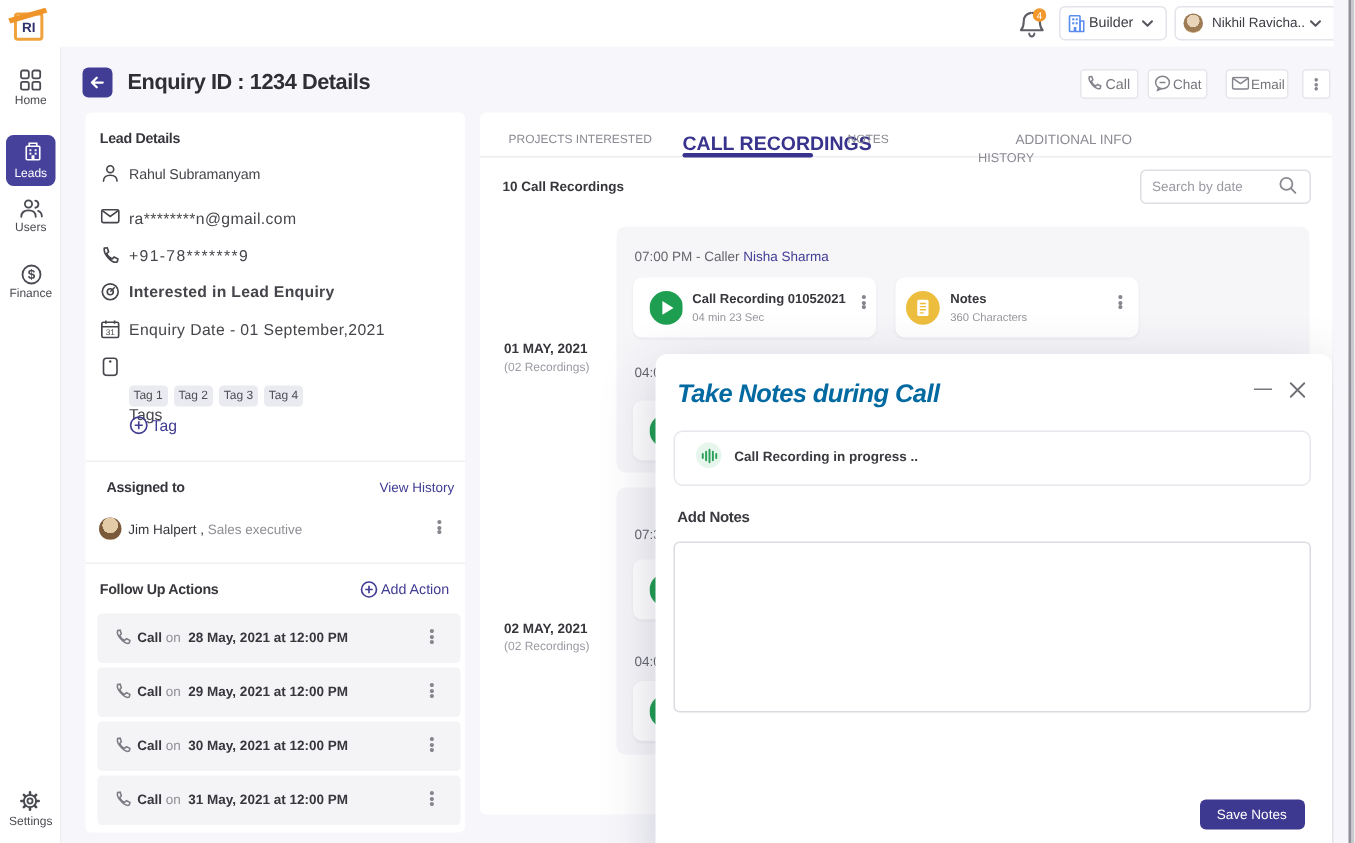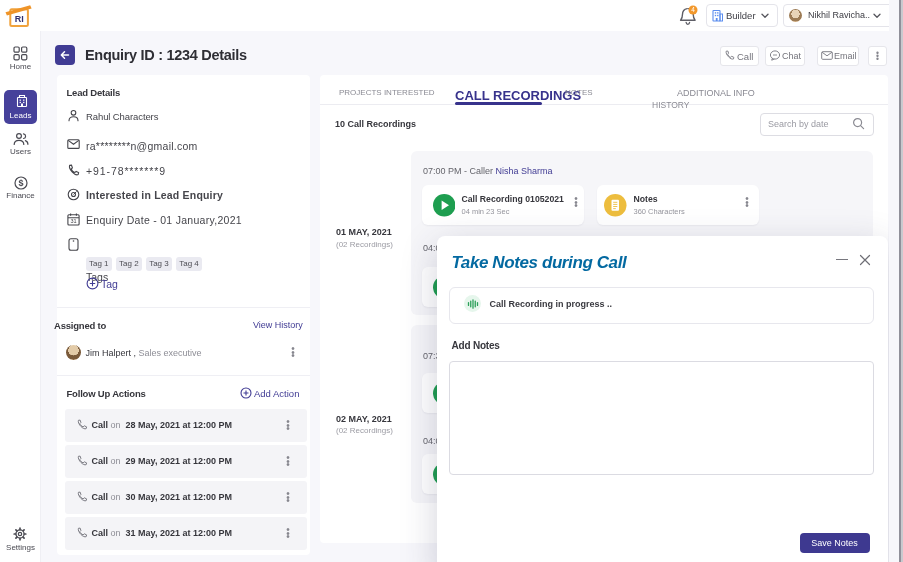--- a/index.html
+++ b/index.html
@@ -156,21 +156,21 @@
 <div class="abs white" style="left:57px;top:75px;width:253px;height:480px;border-radius:4px;z-index:2;"></div>
 
 <div class="abs bold" style="left:66.5px;top:86.5px;font-size:9.5px;letter-spacing:-0.2px;color:#36363C;z-index:3;">Lead Details</div>
 
 <div class="abs" style="left:66.5px;top:109px;z-index:3;">
   <svg width="13" height="13" viewBox="0 0 13 13">
     <circle cx="6.5" cy="3.8" r="2.3" fill="none" stroke="#45454B" stroke-width="1.1"></circle>
     <path d="M2 11.7 C2 9 4 7.8 6.5 7.8 C9 7.8 11 9 11 11.7" fill="none" stroke="#45454B" stroke-width="1.1" stroke-linecap="round"></path>
   </svg>
 </div>
-<div class="abs" style="left:86px;top:110.5px;font-size:9.5px;letter-spacing:-0.1px;color:#45454B;z-index:3;">Rahul Characters</div>
+<div class="abs" style="left:86px;top:110.5px;font-size:9.5px;letter-spacing:-0.1px;color:#45454B;z-index:3;">Rahul Subramanyam</div>
 
 <div class="abs" style="left:66.5px;top:139px;z-index:3;">
   <svg width="13" height="11" viewBox="0 0 13 11">
     <rect x="0.8" y="0.8" width="11.4" height="8.6" rx="1" fill="none" stroke="#45454B" stroke-width="1.1"></rect>
     <path d="M1.2 1.4 L6.5 5.3 L11.8 1.4" fill="none" stroke="#45454B" stroke-width="1.1"></path>
   </svg>
 </div>
 <div class="abs" style="left:86px;top:140px;font-size:10.5px;letter-spacing:0.25px;color:#45454B;z-index:3;">ra********n@gmail.com</div>
 
 <div class="abs" style="left:66.5px;top:164px;z-index:3;">
@@ -189,21 +189,21 @@
 </div>
 <div class="abs" style="left:86px;top:189px;font-size:10.5px;letter-spacing:0.2px;color:#45454B;z-index:3;font-weight:bold;">Interested in Lead Enquiry</div>
 
 <div class="abs" style="left:66.5px;top:213px;z-index:3;">
   <svg width="13" height="13" viewBox="0 0 13 13">
     <rect x="0.9" y="1.8" width="11.2" height="10.2" rx="1" fill="none" stroke="#45454B" stroke-width="1.1"></rect>
     <path d="M3.6 0.6 L3.6 2.8 M9.4 0.6 L9.4 2.8 M1 4.8 L12 4.8" stroke="#45454B" stroke-width="1.1"></path>
     <text x="6.5" y="10.3" font-size="5.5" fill="#45454B" text-anchor="middle" font-family="Liberation Sans">31</text>
   </svg>
 </div>
-<div class="abs" style="left:86px;top:214px;font-size:10.5px;letter-spacing:0.28px;color:#45454B;z-index:3;">Enquiry Date - 01 January,2021</div>
+<div class="abs" style="left:86px;top:214px;font-size:10.5px;letter-spacing:0.28px;color:#45454B;z-index:3;">Enquiry Date - 01 September,2021</div>
 
 <div class="abs" style="left:68px;top:238px;z-index:3;">
   <svg width="11" height="13" viewBox="0 0 11 13">
     <rect x="1" y="0.8" width="9" height="11.4" rx="2" fill="none" stroke="#45454B" stroke-width="1.1"></rect>
     <circle cx="5.5" cy="3" r="0.8" fill="#45454B"></circle>
   </svg>
 </div>
 <div class="abs" style="left:86px;top:239px;font-size:10.5px;color:#45454B;z-index:3;margin-top:32px;">Tags</div>
 
 <div class="abs" style="left:86px;top:257px;z-index:3;">
@@ -218,21 +218,21 @@
 <div class="abs" style="left:86px;top:277px;z-index:3;">
   <svg width="13" height="13" viewBox="0 0 13 13">
     <circle cx="6.5" cy="6.5" r="5.4" fill="none" stroke="#413C94" stroke-width="1.1"></circle>
     <path d="M6.5 3.8 L6.5 9.2 M3.8 6.5 L9.2 6.5" stroke="#413C94" stroke-width="1.1"></path>
   </svg>
 </div>
 <div class="abs" style="left:101px;top:278px;font-size:10.5px;color:#413C94;z-index:3;">Tag</div>
 
 <div class="abs" style="left:57px;top:307px;width:253px;height:1px;background:#EFEFF4;z-index:3;"></div>
 
-<div class="abs bold" style="left:54px;top:320px;font-size:9.5px;letter-spacing:-0.2px;color:#36363C;z-index:3;">Assigned to</div>
+<div class="abs bold" style="left:71px;top:320px;font-size:9.5px;letter-spacing:-0.2px;color:#36363C;z-index:3;">Assigned to</div>
 <div class="abs" style="left:253px;top:320px;font-size:9px;color:#413C94;z-index:3;">View History</div>
 
 <div class="abs" style="left:65.5px;top:344.5px;width:15px;height:15px;border-radius:50%;background:radial-gradient(circle at 50% 35%, #E3CBA8 0 42%, #7A5A3A 43% 75%, #B59068 76%);z-index:3;"></div>
 <div class="abs" style="left:85.5px;top:347.5px;font-size:9px;color:#36363C;z-index:3;">Jim Halpert ,<span style="color:#8E8E96;"> Sales executive</span></div>
 <div class="abs dots" style="left:291px;top:347px;z-index:3;">•<br>•<br>•</div>
 
 <div class="abs" style="left:57px;top:374.5px;width:253px;height:1px;background:#EFEFF4;z-index:3;"></div>
 
 <div class="abs bold" style="left:66.5px;top:388px;font-size:9.5px;letter-spacing:-0.2px;color:#36363C;z-index:3;">Follow Up Actions</div>
 <div class="abs" style="left:240px;top:386.5px;z-index:3;">

